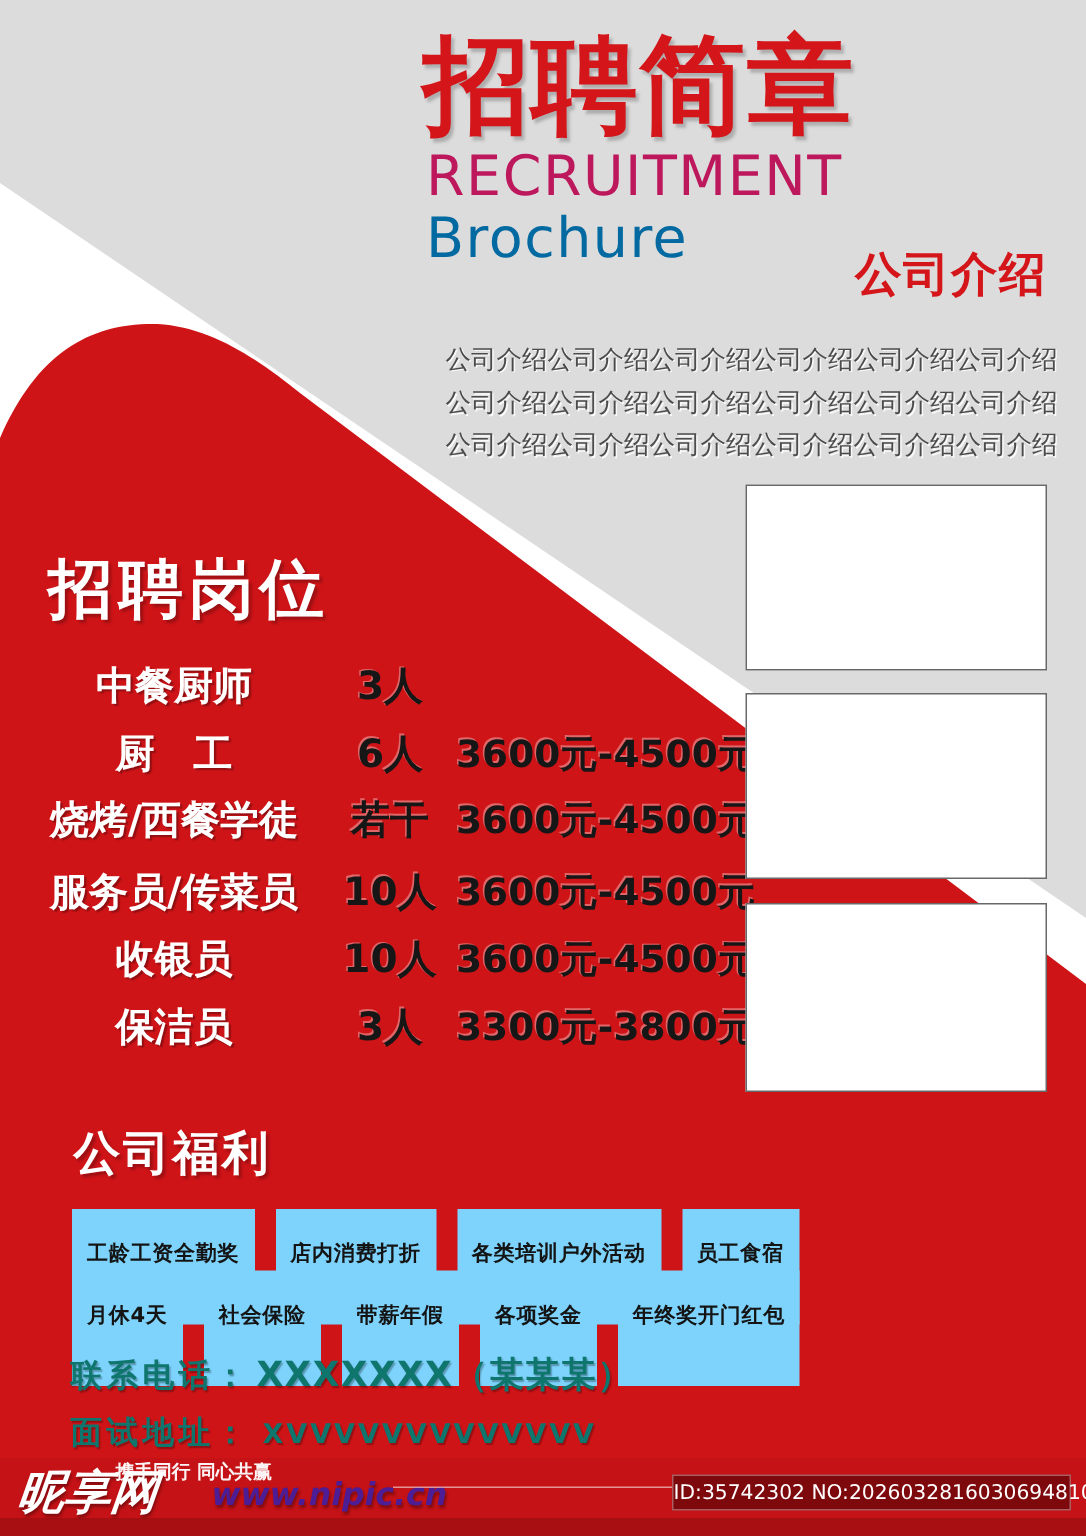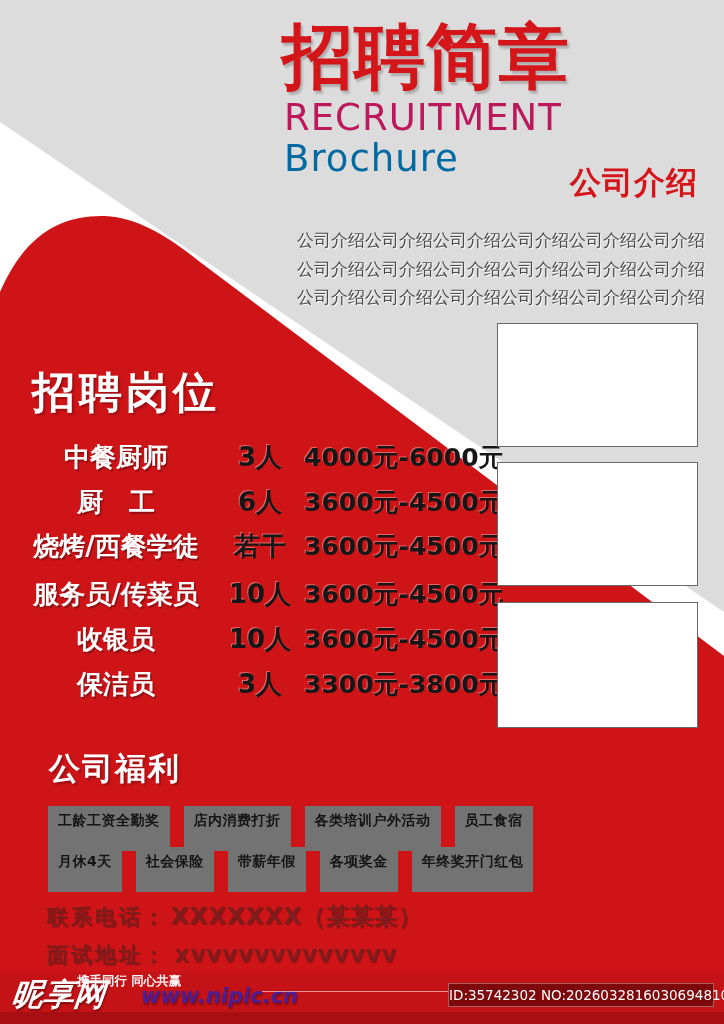--- a/index.html
+++ b/index.html
@@ -29,24 +29,24 @@
   .job-count{width:80px;margin-left:6px;text-align:center;font-size:26px;font-weight:bold;
     color:#161616;text-shadow:-1px -1px 0 rgba(255,255,255,0.35);white-space:nowrap;}
   .job-salary{width:170px;margin-left:4px;text-align:center;font-size:25px;font-weight:bold;
     color:#161616;text-shadow:-1px -1px 0 rgba(255,255,255,0.35);white-space:nowrap;}
 
   .photo-box{left:497px;width:199px;background:#fff;border:1px solid #686868;}
 
   .benefits-heading{left:49px;top:748px;font-size:31px;font-weight:bold;color:#fff;
     letter-spacing:2px;text-shadow:2px 2px 2px rgba(0,0,0,0.25);}
   .chip-row{left:48px;display:flex;gap:14px;}
-  .chip{background:#737373;color:#141414;font-size:14px;font-weight:bold;
-    padding:0 10px;height:45px;line-height:29px;white-space:nowrap;letter-spacing:0.5px;}
+  .chip{background:#7dd3fc;color:#141414;font-size:14px;font-weight:bold;
+    padding:16px 10px;height:45px;line-height:29px;white-space:nowrap;letter-spacing:0.5px;}
 
-  .contact-row{left:47px;display:flex;align-items:baseline;color:#7f1d1d;}
+  .contact-row{left:47px;display:flex;align-items:baseline;color:#0f766e;}
   .contact-label{font-size:21px;font-weight:bold;letter-spacing:3px;
     text-shadow:1px 1px 1px rgba(0,0,0,0.3);white-space:nowrap;}
   .phone-value{font-size:23px;font-weight:bold;letter-spacing:1px;margin-left:4px;
     text-shadow:1px 1px 1px rgba(0,0,0,0.3);white-space:nowrap;}
   .address-value{font-size:18px;font-weight:bold;letter-spacing:2px;margin-left:8px;
     text-shadow:1px 1px 1px rgba(0,0,0,0.3);white-space:nowrap;}
 
   .footer-shade{left:0;top:972px;width:724px;height:52px;background:rgba(0,0,0,0.05);}
   .footer-shade-dark{left:0;top:1012px;width:724px;height:12px;background:rgba(0,0,0,0.14);}
   .wm-site{left:12px;top:974px;font-size:31px;font-weight:900;font-style:italic;color:#fff;
@@ -81,21 +81,20 @@
       <div>公司介绍公司介绍公司介绍公司介绍公司介绍公司介绍</div>
       <div>公司介绍公司介绍公司介绍公司介绍公司介绍公司介绍</div>
       <div>公司介绍公司介绍公司介绍公司介绍公司介绍公司介绍</div>
     </div>
 
     <div class="abs jobs-heading">招聘岗位</div>
 
     <div class="abs job-row" style="top:439px">
       <span class="job-title">中餐厨师</span>
       <span class="job-count">3人</span>
-      <span class="job-salary">4000元-6000元</span>
     </div>
     <div class="abs job-row" style="top:484px">
       <span class="job-title">厨　工</span>
       <span class="job-count">6人</span>
       <span class="job-salary">3600元-4500元</span>
     </div>
     <div class="abs job-row" style="top:528px">
       <span class="job-title">烧烤/西餐学徒</span>
       <span class="job-count">若干</span>
       <span class="job-salary">3600元-4500元</span>

